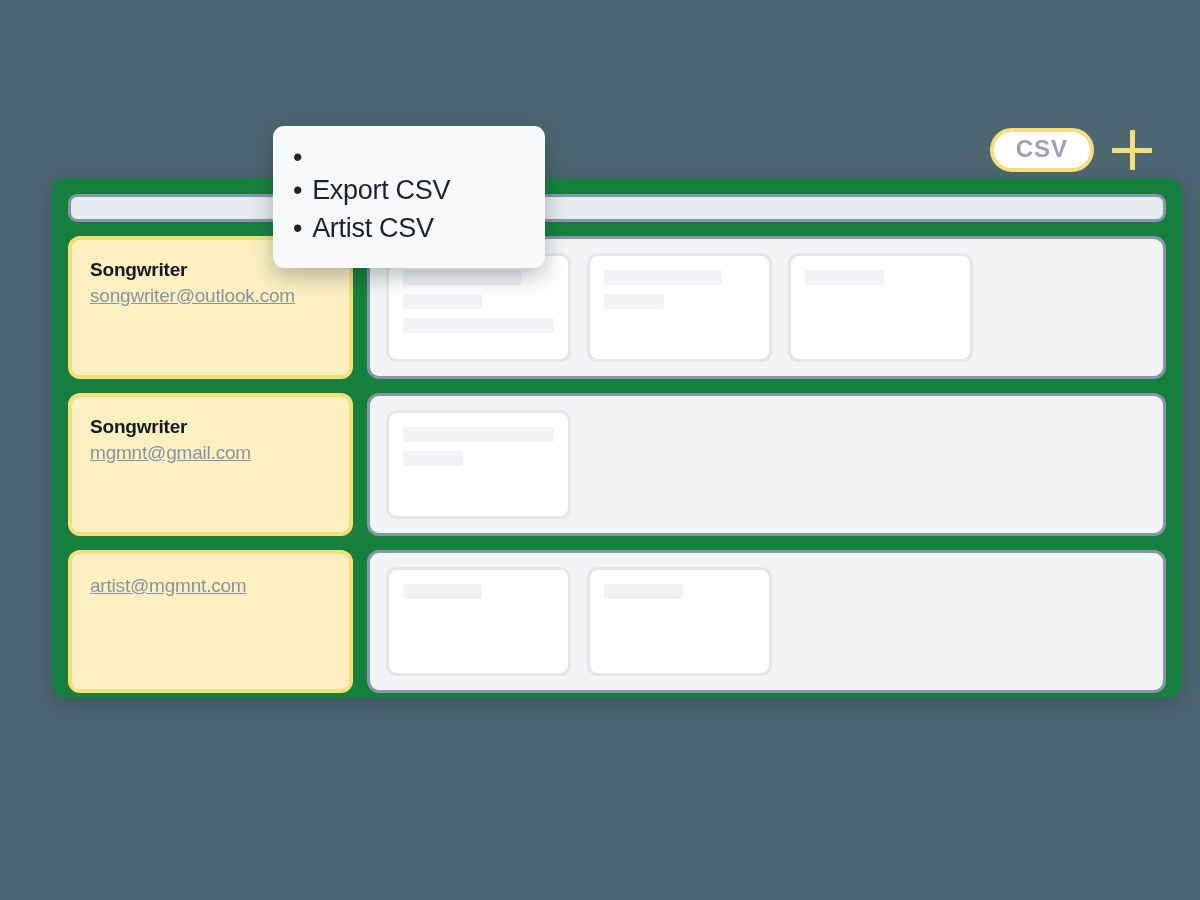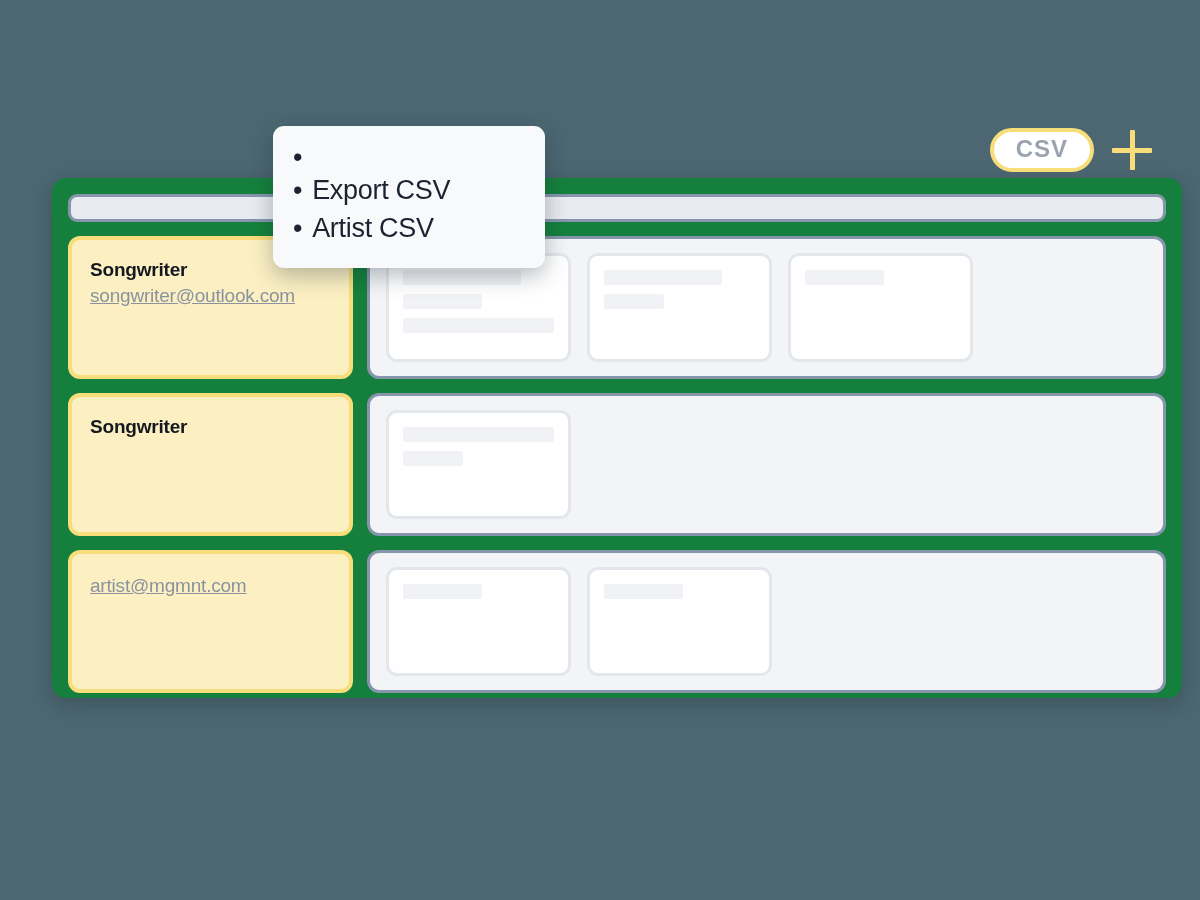--- a/index.html
+++ b/index.html
@@ -217,20 +217,21 @@
         </div>
         <div class="skeleton-card">
           <div class="bar w-md"></div>
         </div>
       </div>
     </div>
 
     <div class="row">
       <div class="contact-card">
         <div class="contact-name">Songwriter</div>
+        <div class="contact-email">mgmnt@gmail.com</div>
       </div>
       <div class="panel">
         <div class="skeleton-card">
           <div class="bar w-full"></div>
           <div class="bar w-sm"></div>
         </div>
       </div>
     </div>
 
     <div class="row">

